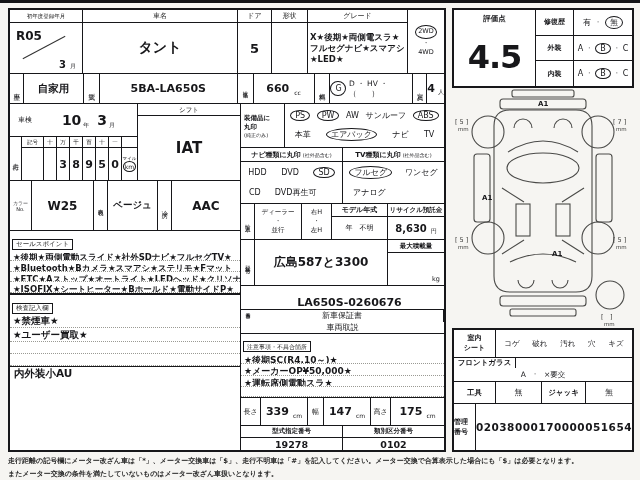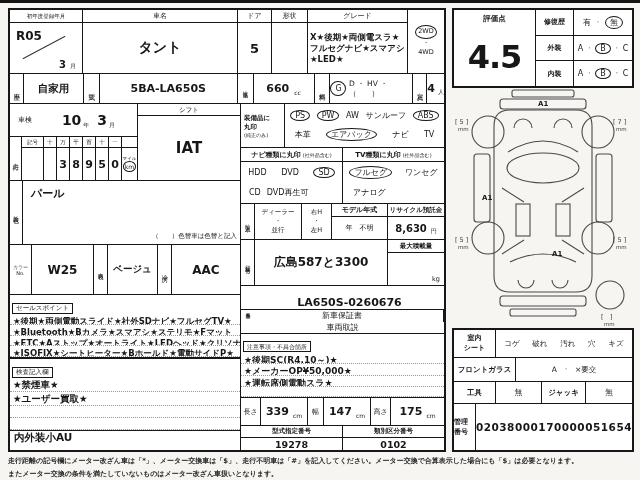--- a/index.html
+++ b/index.html
@@ -145,29 +145,20 @@
                 </div>
               </div>
             </div>
           </div>
           <div class="col" style="flex:1;">
             <div class="lbl bb" style="line-height:12px;height:12px;font-size:6.5px;">シフト</div>
             <div class="ctr b" style="flex:1;font-size:15px;">IAT</div>
           </div>
         </div>
 
-        <div class="flex bb" style="height:64px;">
-          <div class="ctr br" style="width:13px;">
-              <span class="vert" style="font-size:6px;">外装色</span>
-            </div>
-          <div style="flex:1;position:relative;">
-            <span class="b" style="position:absolute;left:8px;top:5px;font-size:11px;">パール</span>
-            <span style="position:absolute;right:3px;bottom:3px;font-size:6.5px;">（　　）色替車は色替と記入</span>
-          </div>
-        </div>
 
         <div class="flex bb" style="height:50px;">
           <div class="col ctr br" style="width:22px;">
             <span style="font-size:5px;">カラー</span>
             <span style="font-size:5px;">No.</span>
           </div>
           <div class="ctr br b" style="width:62px;font-size:12px;">W25</div>
           <div class="ctr br" style="width:14px;">
               <span class="vert" style="font-size:5.5px;">内装色</span>
             </div>
@@ -226,21 +217,21 @@
           <div class="col br" style="flex:1;">
             <div class="bb ctr" style="height:14px;gap:2px;">
               <span style="font-size:7px;font-weight:bold;">ナビ種類に丸印</span>
               <span style="font-size:5px;">(社外品含む)</span>
             </div>
             <div class="flex" style="flex:1;justify-content:space-around;align-items:center;">
               <span class="opt">HDD</span>
               <span class="opt">DVD</span>
               <span class="opt circ">SD</span>
             </div>
-            <div class="flex" style="flex:1;align-items:center;gap:6px;padding-left:8px;">
+            <div class="flex" style="flex:1;align-items:center;gap:14px;padding-left:8px;">
               <span class="opt">CD</span>
               <span class="opt">DVD再生可</span>
             </div>
           </div>
           <div class="col" style="flex:1;">
             <div class="bb ctr" style="height:14px;gap:2px;">
               <span style="font-size:7px;font-weight:bold;">TV種類に丸印</span>
               <span style="font-size:5px;">(社外品含む)</span>
             </div>
             <div class="flex" style="flex:1;justify-content:space-around;align-items:center;">
@@ -435,21 +426,21 @@
         <span>シート</span>
       </div>
       <div class="ctr" style="flex:1;justify-content:space-around;font-size:7.5px;padding:0 2px;">
         <span>コゲ</span>
         <span>破れ</span>
         <span>汚れ</span>
         <span>穴</span>
         <span>キズ</span>
       </div>
     </div>
-    <div class="flex bb" style="height:24px;">
+    <div class="flex bb" style="height:24px;flex-direction:column;">
       <div class="ctr br" style="width:62px;font-size:7.5px;font-weight:bold;">フロントガラス</div>
       <div class="ctr" style="flex:1;gap:6px;font-size:7.5px;">
         <span>A</span>
         <span style="font-size:6px;">・</span>
         <span>×要交</span>
       </div>
     </div>
     <div class="flex bb" style="height:22px;">
       <div class="ctr br" style="width:42px;font-size:7.5px;font-weight:bold;">工具</div>
       <div class="ctr br" style="width:46px;font-size:8px;">無</div>

